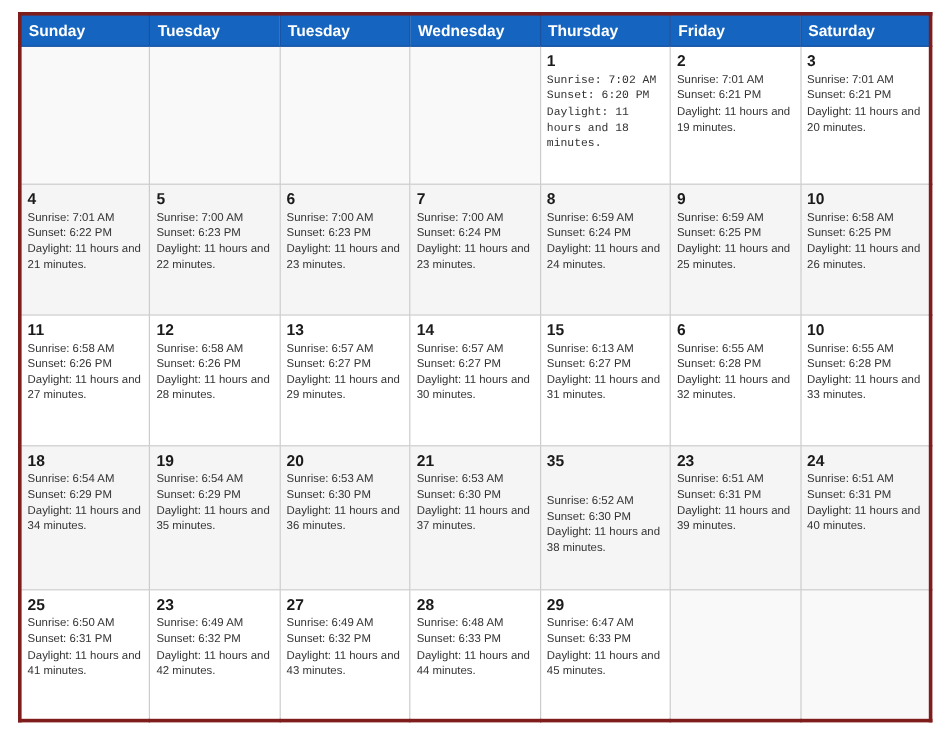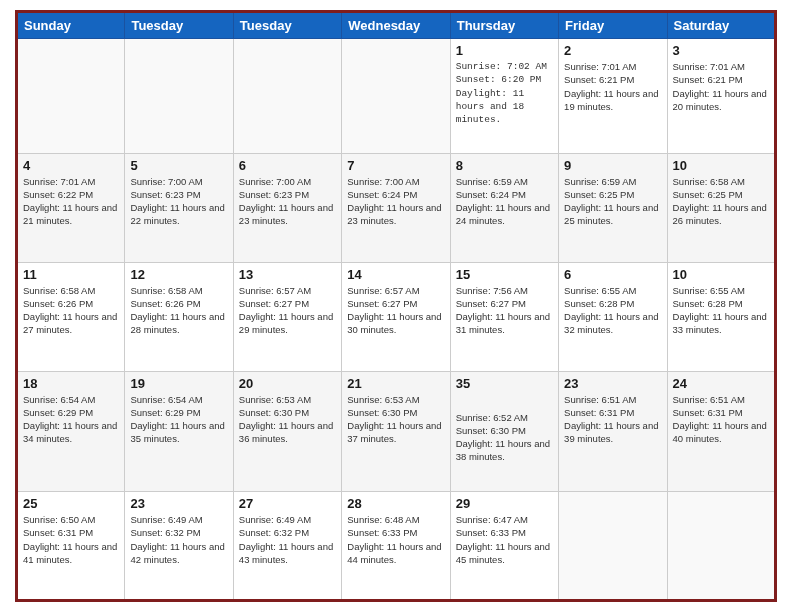--- a/index.html
+++ b/index.html
@@ -191,21 +191,21 @@
 Daylight: 11 hours and 29 minutes.</div>
           </td>
           <td>
             <span class="day-num">14</span>
             <div class="day-info" style="white-space: pre-line;">Sunrise: 6:57 AM
 Sunset: 6:27 PM
 Daylight: 11 hours and 30 minutes.</div>
           </td>
           <td>
             <span class="day-num">15</span>
-            <div class="day-info" style="white-space: pre-line;">Sunrise: 7:56 AM
+            <div class="day-info" style="white-space: pre-line;">Sunrise: 6:13 AM
 Sunset: 6:27 PM
 Daylight: 11 hours and 31 minutes.</div>
           </td>
           <td>
             <span class="day-num">6</span>
             <div class="day-info" style="white-space: pre-line;">Sunrise: 6:55 AM
 Sunset: 6:28 PM
 Daylight: 11 hours and 32 minutes.</div>
           </td>
           <td>

